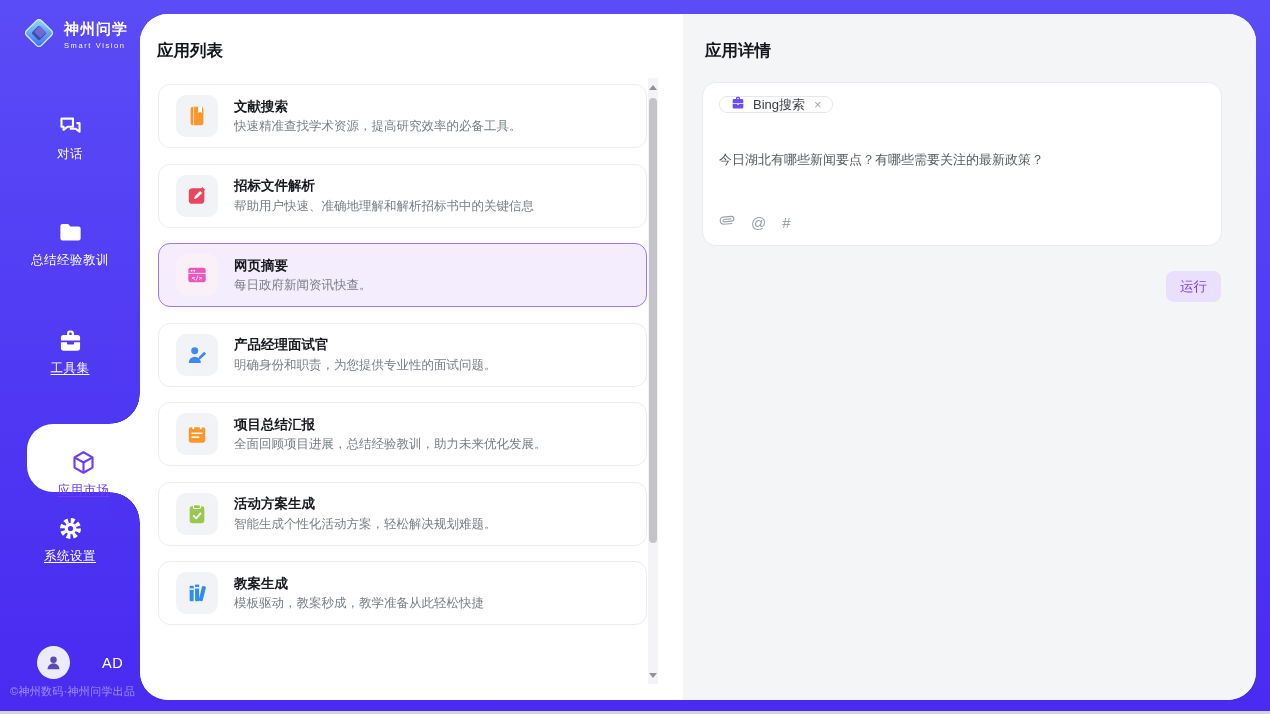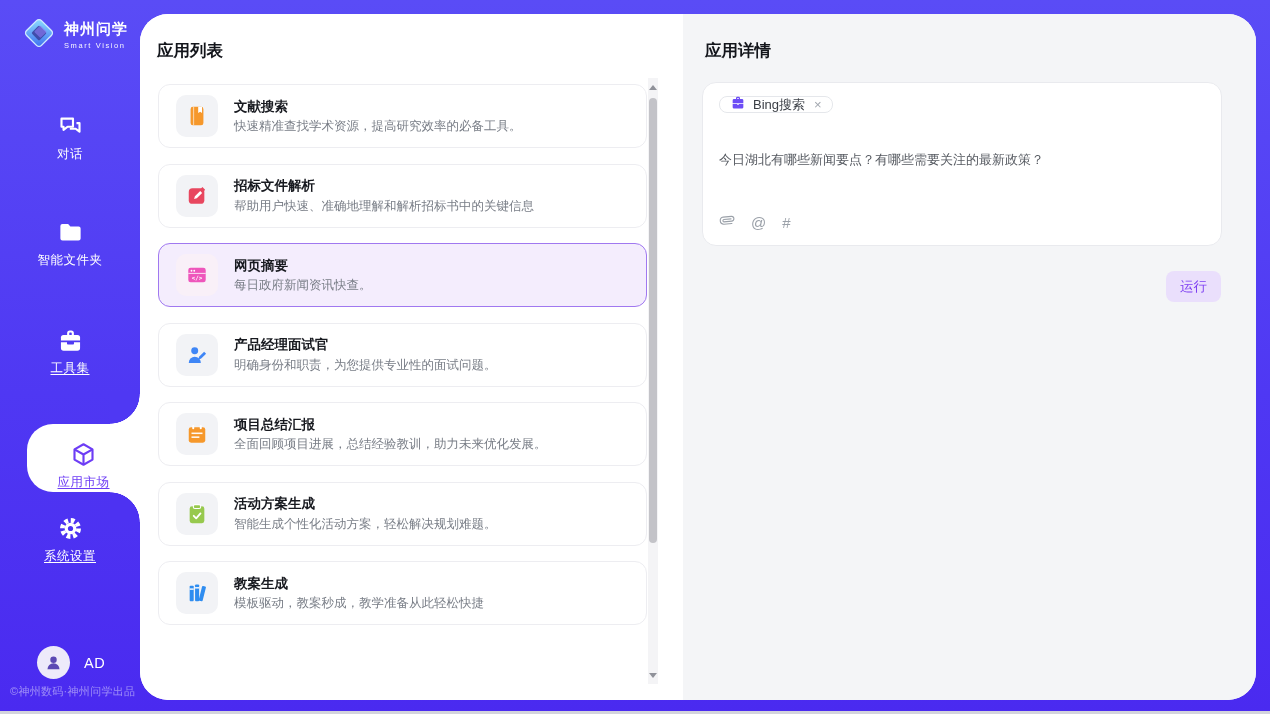--- a/index.html
+++ b/index.html
@@ -15,24 +15,24 @@
   .brand-sub { font-size:7.5px; letter-spacing:1.6px; margin-top:2px; opacity:.95; }
   .nav-item { position:absolute; left:0; width:140px; text-align:center; color:#fff; cursor:pointer; }
   .nav-item svg { display:block; margin:0 auto; }
   .nav-label { display:block; margin-top:6px; font-size:12.5px; letter-spacing:.5px; }
   .u { text-decoration:underline; text-underline-offset:2px; }
   .active-blob { position:absolute; left:27px; top:424px; width:113px; height:68px; background:#fff;
                  border-radius:26px 0 0 26px; }
   .fillet { position:absolute; right:0; width:30px; height:30px; }
   .fillet.top { top:-30px; background:radial-gradient(circle 30px at 0 0, #4f38f3 0 29.4px, #fff 29.9px); }
   .fillet.bot { bottom:-30px; background:radial-gradient(circle 30px at 0 100%, #4d32f2 0 29.4px, #fff 29.9px); }
-  .active-inner { position:absolute; left:0; top:17px; width:113px; text-align:center; color:#6d3df5; cursor:pointer; }
+  .active-inner { position:absolute; left:0; top:25px; width:113px; text-align:center; color:#6d3df5; cursor:pointer; }
   .active-inner svg { display:block; margin:0 auto; }
   .active-inner .nav-label { color:#6d3df5; }
-  .user-row { position:absolute; left:37px; top:646px; display:flex; align-items:center; gap:14px; cursor:pointer; }
+  .user-row { position:absolute; left:37px; top:646px; display:flex; align-items:center; gap:32px; cursor:pointer; }
   .avatar { width:33px; height:33px; border-radius:50%; background:#edeafa; display:flex; align-items:center; justify-content:center; }
   .user-name { font-size:14.5px; letter-spacing:.5px; color:#fff; }
   .copyright { position:absolute; left:10px; top:684px; font-size:11px; color:rgba(255,255,255,.45); white-space:nowrap; letter-spacing:.3px; }
 
   
   .content { position:absolute; left:140px; top:14px; width:1116px; height:686px; background:#fff;
              border-radius:28px; overflow:hidden; display:flex; }
   .panel-title { position:absolute; top:26px; font-size:16.5px; font-weight:700; color:#13151b; }
 
   
@@ -109,21 +109,21 @@
       </span>
       <span class="nav-label">对话</span>
     </div>
 
     <div class="nav-item" style="top:219px">
       <span>
         <svg width="27" height="27" viewBox="0 0 24 24" fill="#fff">
           <path d="M3 6.3A1.8 1.8 0 0 1 4.8 4.5h5.1l2 2.1h7.3A1.8 1.8 0 0 1 21 8.4v8.9a1.9 1.9 0 0 1-1.9 1.9H4.9A1.9 1.9 0 0 1 3 17.3z"></path>
         </svg>
       </span>
-      <span class="nav-label">智能文件夹</span>
+      <span class="nav-label">总结经验教训</span>
     </div>
 
     <div class="nav-item" style="top:327px">
       <span>
         <svg width="27" height="27" viewBox="0 0 24 24" fill="#fff">
           <path d="M9 7V5.4A2.4 2.4 0 0 1 11.4 3h1.2A2.4 2.4 0 0 1 15 5.4V7h-1.9V5.5a.6.6 0 0 0-.6-.6h-1a.6.6 0 0 0-.6.6V7z"></path>
           <path d="M3.5 9.3A2.3 2.3 0 0 1 5.8 7h12.4a2.3 2.3 0 0 1 2.3 2.3V12h-17z"></path>
           <path d="M3.5 13.6h5.4v1c0 .5.4.9.9.9h4.4c.5 0 .9-.4.9-.9v-1h5.4v5A2.4 2.4 0 0 1 18.1 21H5.9a2.4 2.4 0 0 1-2.4-2.4z"></path>
         </svg>
       </span>

